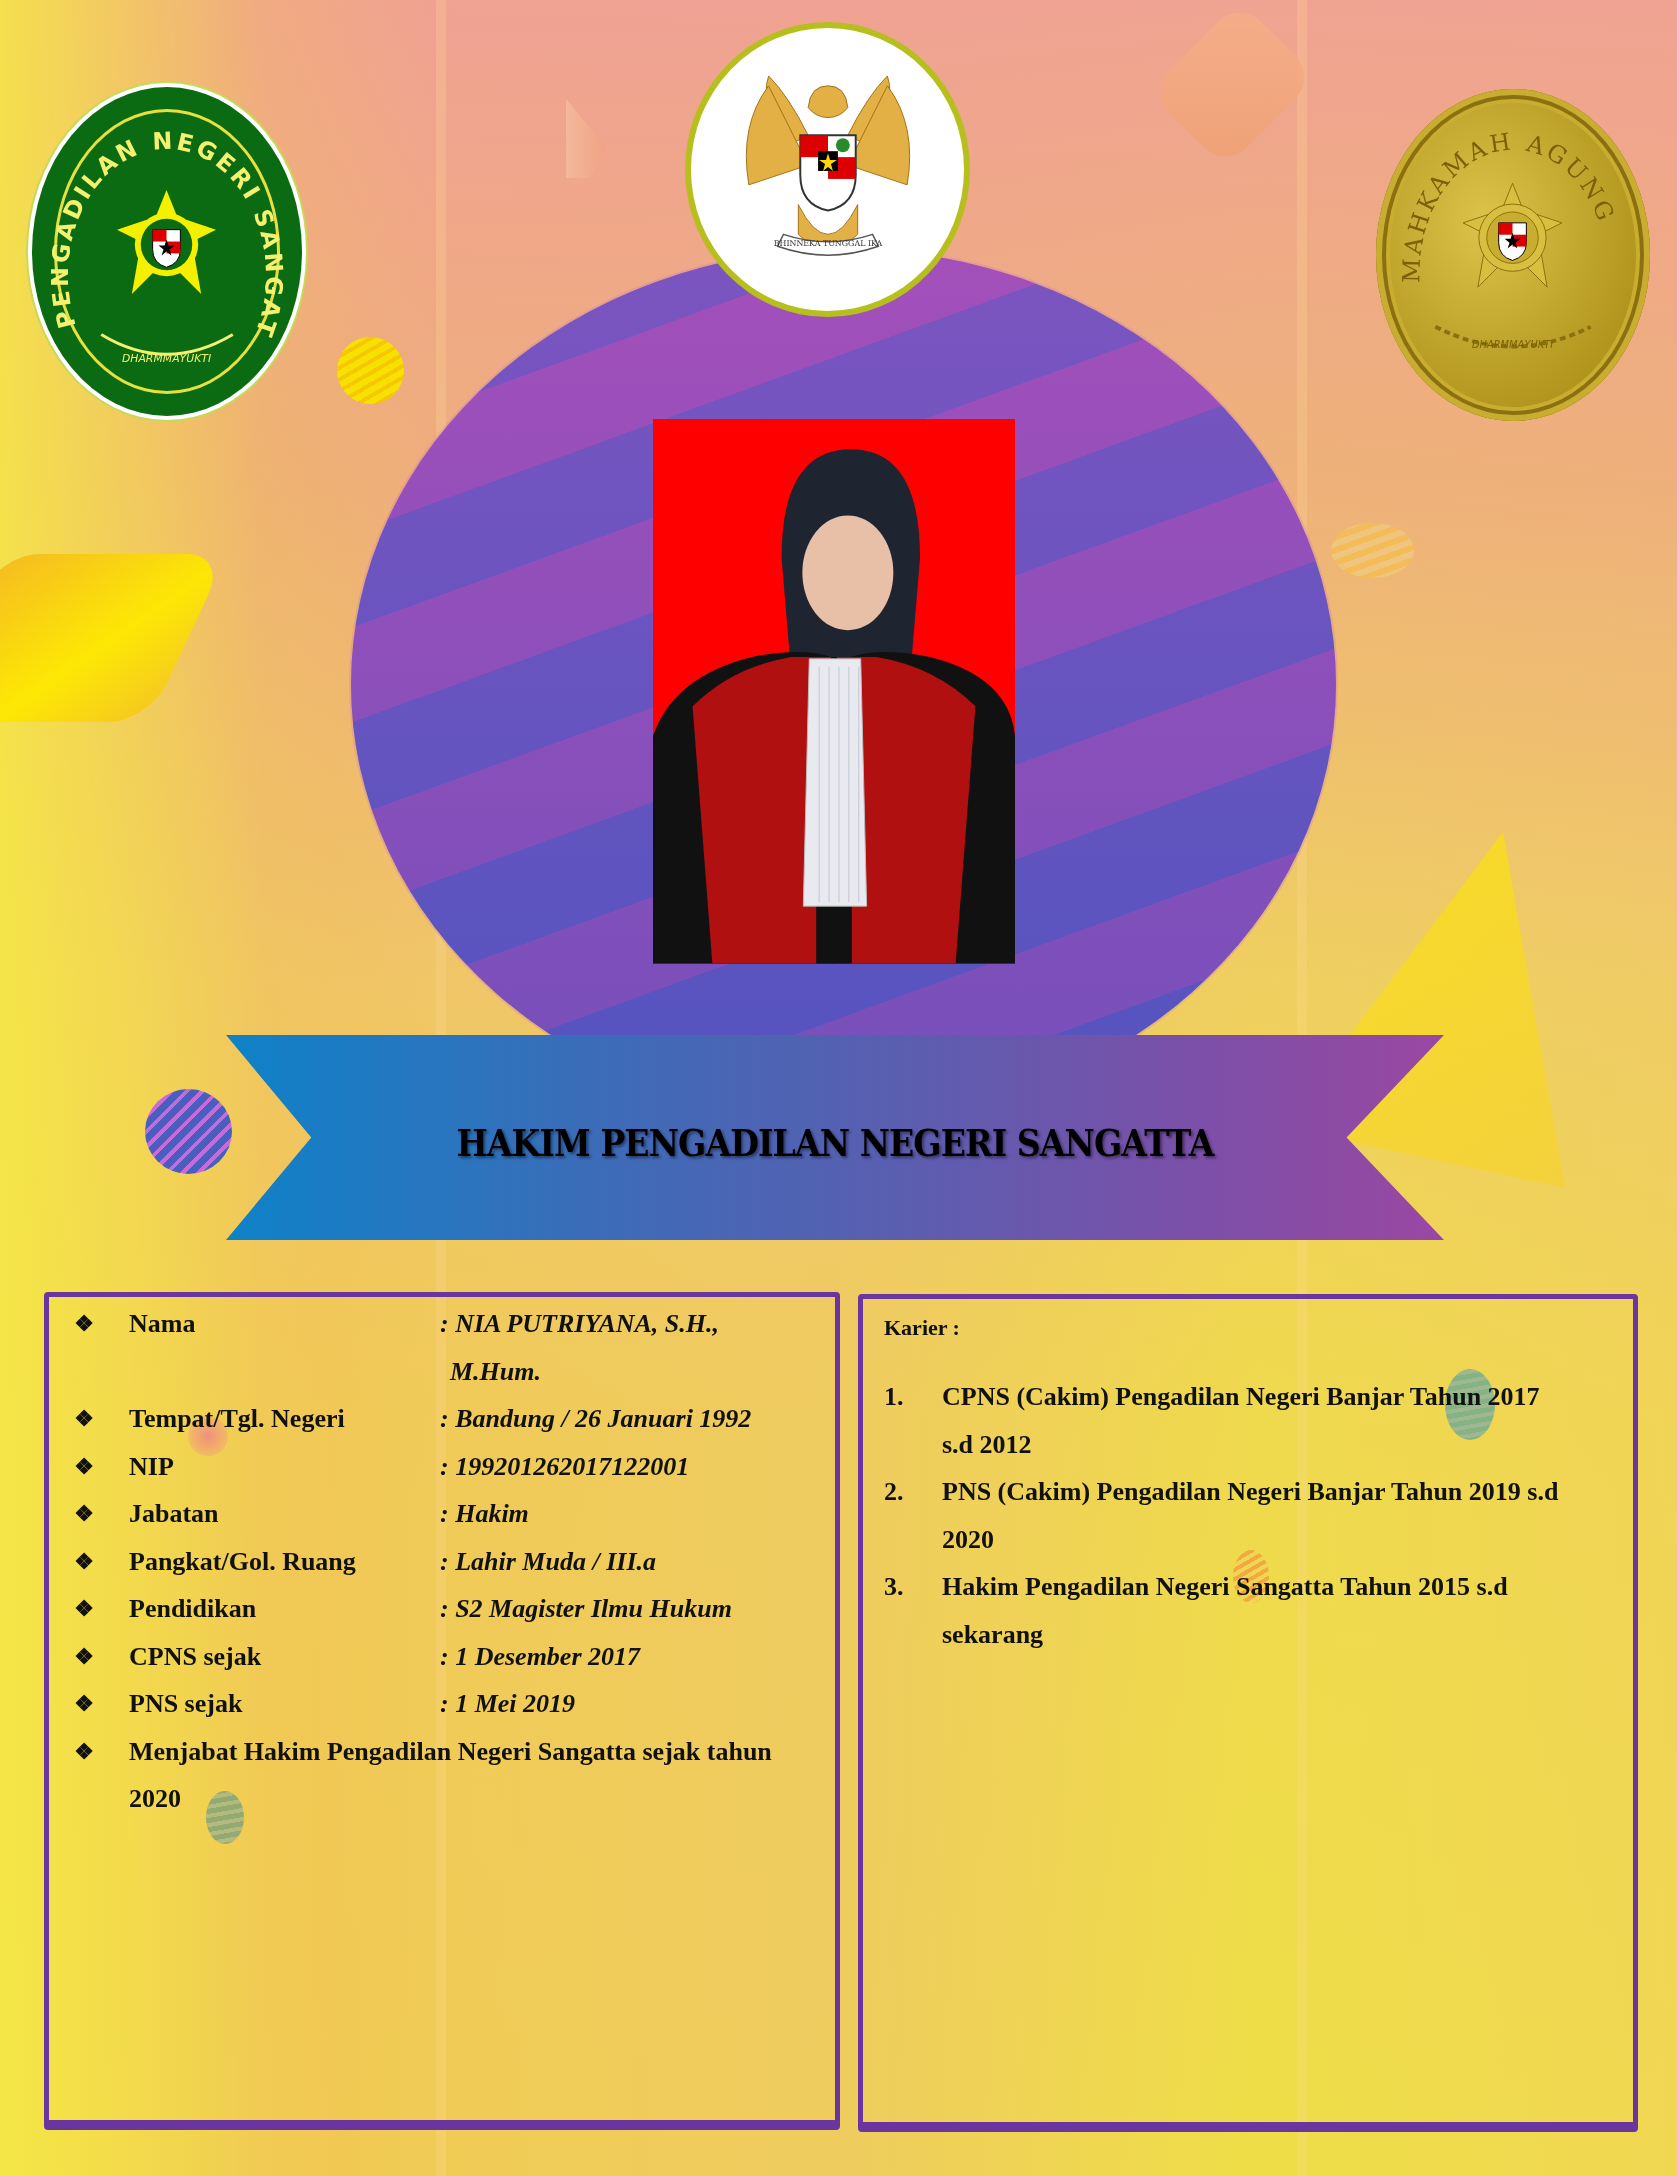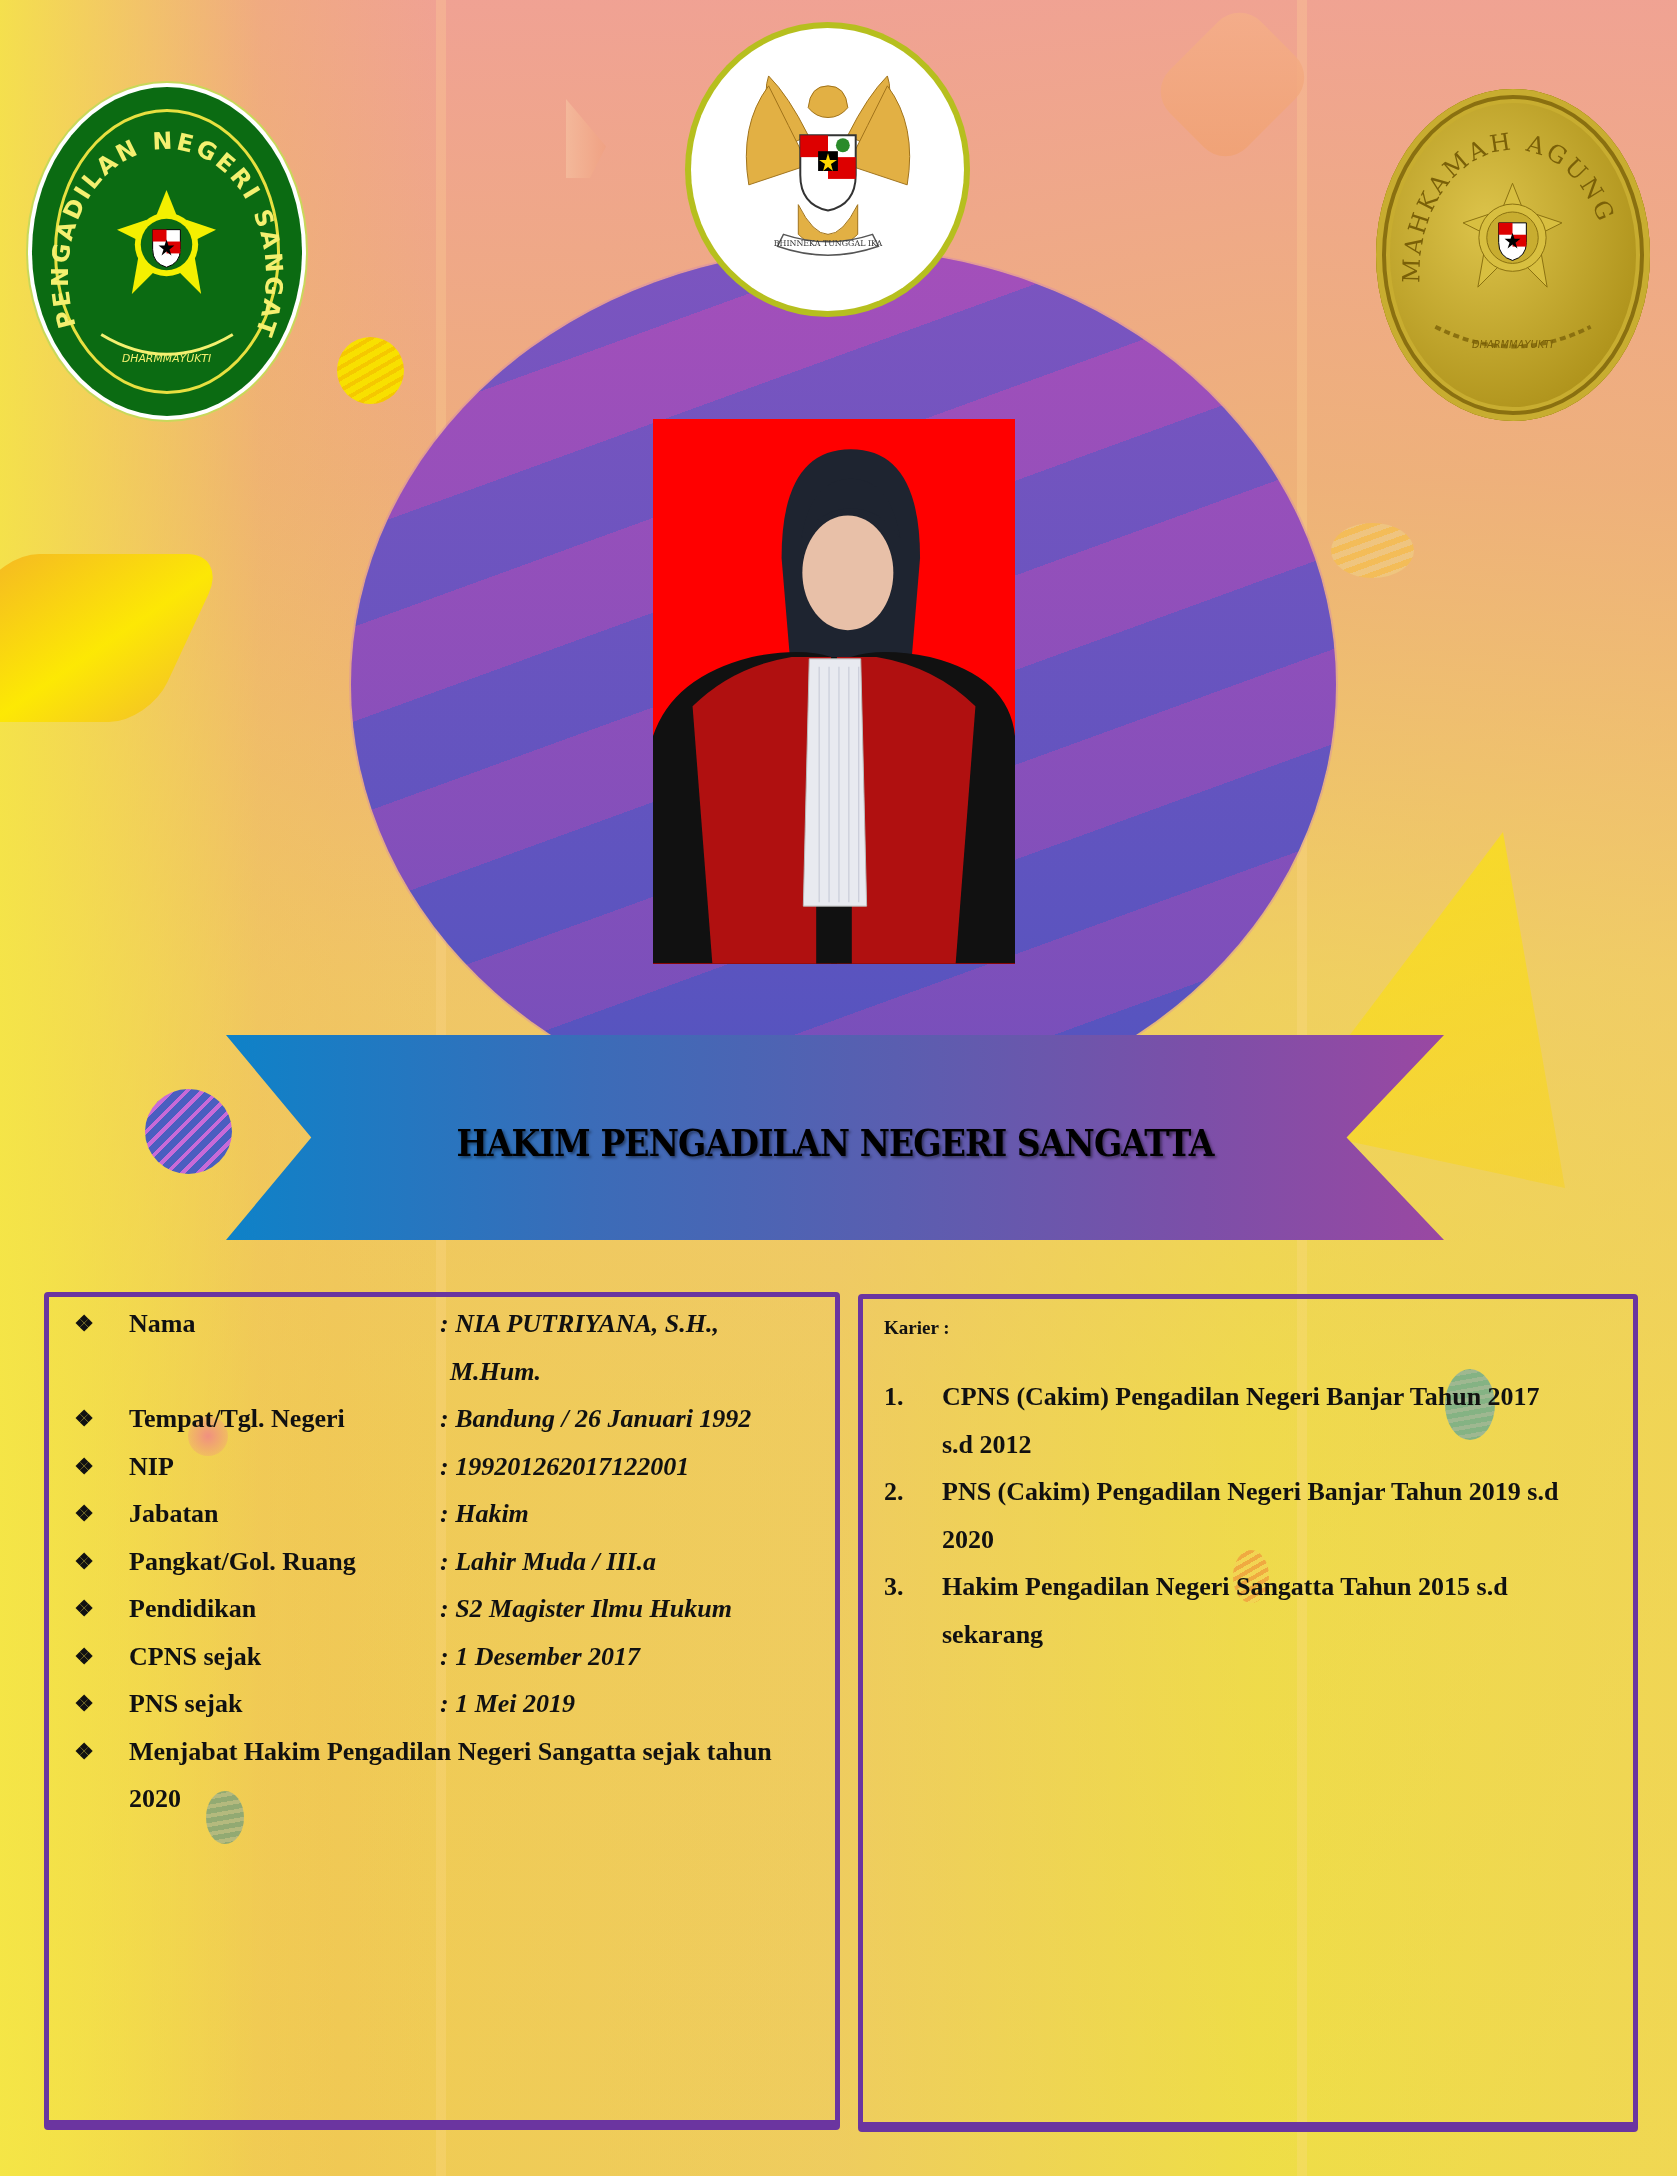--- a/index.html
+++ b/index.html
@@ -75,21 +75,21 @@
   .box-left { left:44px; top:1292px; width:796px; height:838px; }
   .box-right { left:858px; top:1294px; width:780px; height:838px; }
 
   .info { position:absolute; font-family:"Liberation Serif", serif; font-weight:bold; font-size:26px; color:#111; }
   .info-row { position:absolute; left:0; height:48px; line-height:48px; white-space:nowrap; }
   .bullet { position:absolute; left:0; width:30px; text-align:center; font-size:22px; }
   .label { position:absolute; left:60px; }
   .value { position:absolute; left:371px;font-style:italic; }
 
   .karier-title { position:absolute; left:884px; top:1304px; line-height:48px;
-    font-family:"Liberation Serif", serif; font-weight:bold; font-size:19px; color:#111; }
+    font-family:"Liberation Serif", serif; font-weight:bold; font-size:22px; color:#111; }
   .kitem { position:absolute; font-family:"Liberation Serif", serif; font-weight:bold; font-size:26px; color:#111; line-height:48px; }
   .knum { position:absolute; left:884px; }
   .ktext { position:absolute; left:942px; width:653px; }
 </style>
 </head>
 <body>
 
 <div class="bg"></div>
 <div class="stripe-l"></div>
 <div class="light-beam" style="left:436px"></div>

